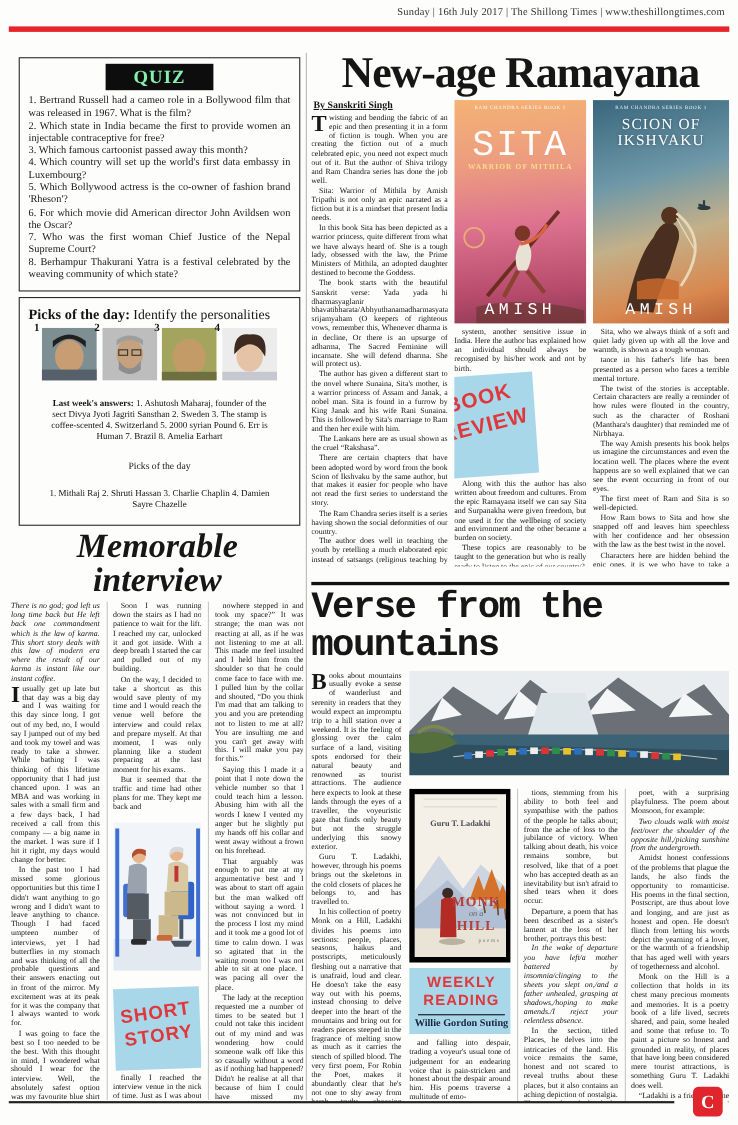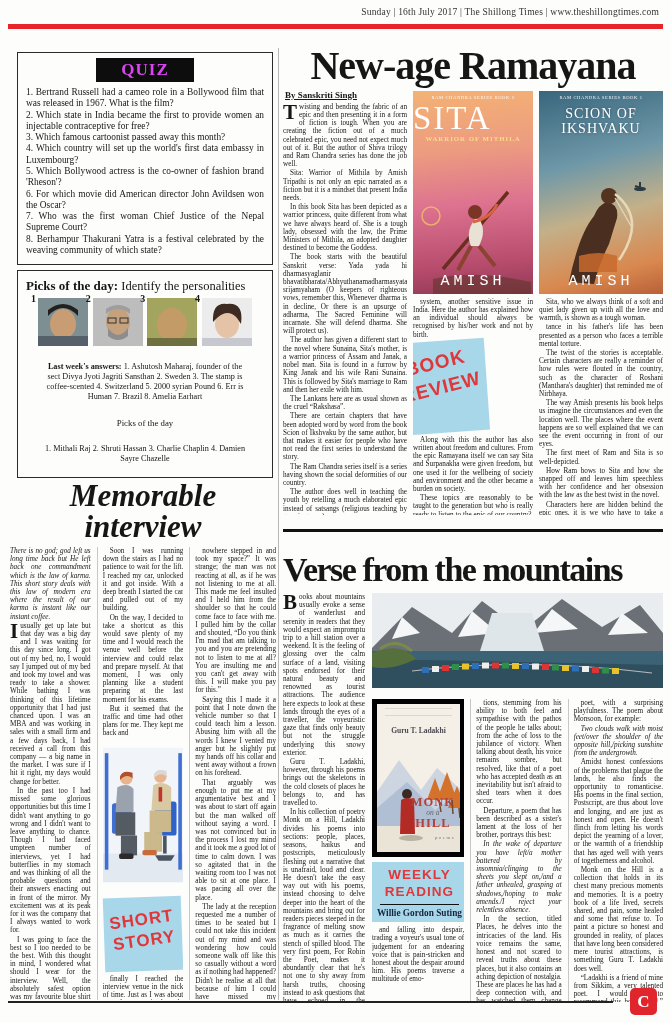--- a/index.html
+++ b/index.html
@@ -7,21 +7,21 @@
         font-family:"Liberation Serif",serif;color:#161616;overflow:hidden}
   .dateline{position:absolute;top:7px;right:12px;font-size:9.5px;color:#333;letter-spacing:.2px}
   .redbar{position:absolute;top:24px;left:8px;right:8px;height:5px;background:#e8232a}
   .vdiv{position:absolute;left:278px;top:48px;width:1px;height:952px;background:#b9b9b9}
   .botline{position:absolute;left:8px;top:1001px;width:605px;height:2px;background:#222}
   .clogo{position:absolute;right:14px;top:988px;width:27px;height:27px;background:#e0262c;
          border-radius:5px;color:#fff;font-weight:bold;font-size:17px;text-align:center;line-height:27px}
   
   .quizbox{position:absolute;left:17px;top:52px;width:256px;height:213px;border:1.5px solid #2a2a2a;
            box-sizing:border-box;padding:3px 8px}
-  .quizhead{width:98px;margin:2px auto 5px;background:#0d0d0d;color:#d946ef;text-align:center;
+  .quizhead{width:98px;margin:2px auto 5px;background:#0d0d0d;color:#86efac;text-align:center;
             font-weight:bold;font-size:17px;letter-spacing:1px;padding:2px 0}
   .quizq p{margin:0;font-size:9.4px;line-height:1.2;text-align:justify;text-indent:0}
   .picksbox{position:absolute;left:17px;top:270px;width:256px;height:208px;border:1.5px solid #2a2a2a;
             box-sizing:border-box;padding:5px 8px;overflow:hidden}
   .pickshead{font-size:12.5px;margin:2px 0 4px}
   .pickshead b{font-size:13px}
   .photorow{display:flex;justify-content:space-between;padding:0 12px;margin:4px 0 6px}
   .pcell{position:relative;width:50px;height:48px}
   .pnum{position:absolute;left:-7px;top:-5px;font-weight:bold;font-size:10px}
   .small{font-size:8.2px;line-height:1.22;text-align:center;margin:16px}
@@ -41,22 +41,22 @@
   .byline{font-weight:bold;font-size:9px;text-decoration:underline;margin:3px 0 3px 2px}
   .ramcols{display:flex;gap:6px}
   .rcol{overflow:hidden}
   .rcA{width:124px;height:412px}
   .rcB{width:120px;height:424px;margin-top:-12px}
   .rcC{width:124px;height:424px;margin-top:-12px}
   .cover{position:relative;width:100%;height:203px;margin-bottom:4px;color:#fff;overflow:hidden}
   .cov-sita{background:linear-gradient(175deg,#f4b274 0%,#ec9b80 30%,#dd7390 55%,#b54a6b 85%,#8e3a55 100%)}
   .cov-scion{background:linear-gradient(165deg,#39667d 0%,#6e98a8 35%,#c3b089 60%,#d9884f 85%,#b96038 100%)}
   .series{font-size:4.6px;text-align:center;letter-spacing:.6px;opacity:.9;padding-top:4px}
-  .sitaT{font-size:33px;letter-spacing:2px;text-align:left;line-height:1;margin-top:2px;
-         font-family:Liberation Serif, serif}
+  .sitaT{font-size:33px;letter-spacing:2px;text-align:center;line-height:1;margin-top:16px;
+         font-family:Liberation Mono, monospace}
   .sitaS{font-size:6.8px;color:#ffd98a;font-weight:bold;letter-spacing:1px;text-align:center}
   .scionT{font-size:14px;letter-spacing:1px;text-align:center;line-height:1.1;margin-top:6px;
           font-family:"Liberation Serif",serif;text-shadow:0 0 3px rgba(20,40,60,.5)}
   .amish{position:absolute;bottom:4px;left:0;right:0;text-align:center;font-size:15px;
          letter-spacing:4px;font-family:Liberation Mono, monospace}
   .covart{position:absolute;left:0;bottom:0}
   .bookrev{width:96px;height:92px;margin:2px 0 3px -22px;position:relative;z-index:3;
            transform:rotate(-4deg);padding-top:10px;box-sizing:border-box}
   .bookrev div{font-size:19px;line-height:1.3;transform:rotate(-10deg)}
   .thickline{position:absolute;left:283px;top:529px;width:380px;height:3px;background:#111}
@@ -66,22 +66,22 @@
   .intvcols{display:flex;gap:6px}
   .icol{width:84px;height:478px;overflow:hidden}
   .icol+.icol{border-left:1px solid #c7c7c7;padding-left:5px}
   .intro{font-style:italic}
   .illus{width:100%;height:148px;margin:2px 0}
   .shortstory{width:78px;height:74px;margin:2px auto 4px;padding-top:12px;box-sizing:border-box;
               transform:rotate(-2deg)}
   .shortstory div{font-size:17px;line-height:1.25;transform:rotate(-6deg)}
   
   .verse{position:absolute;left:283px;top:536px;width:380px;height:466px;overflow:hidden}
-  .versetitle{font-family:Liberation Serif, serif;font-weight:bold;font-size:34px;
-              letter-spacing:-1.5px;margin:17px 0 6px;line-height:1}
+  .versetitle{font-family:Liberation Mono, monospace;font-weight:bold;font-size:34px;
+              letter-spacing:-1.5px;margin:0 0 6px;line-height:1}
   .verserow{display:flex;gap:7px}
   .vcA{width:82px;height:412px;overflow:hidden}
   .vright{width:291px}
   .photo{width:291px;height:95px;margin-bottom:7px}
   .vcols{display:flex;gap:6px}
   .vcol{overflow:hidden;height:308px}
   .vcB{width:95px}
   .vcC{width:88px;border-left:1px solid #c7c7c7;padding-left:5px}
   .vcD{width:92px;border-left:1px solid #c7c7c7;padding-left:5px}
   .monkcover{position:relative;width:93px;height:158px;background:#f4f0e7;border:5px solid #000000;

